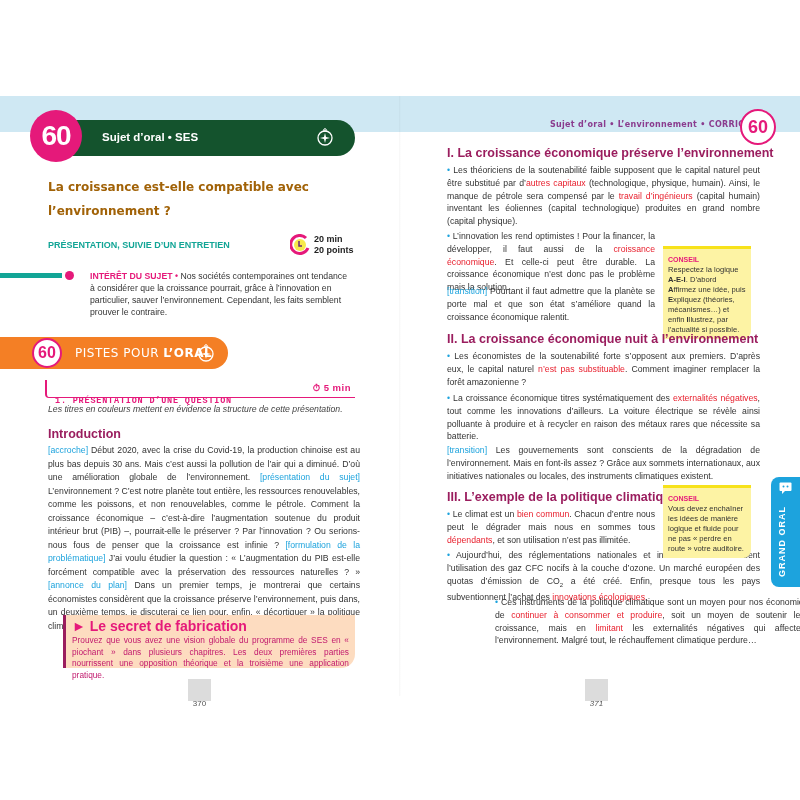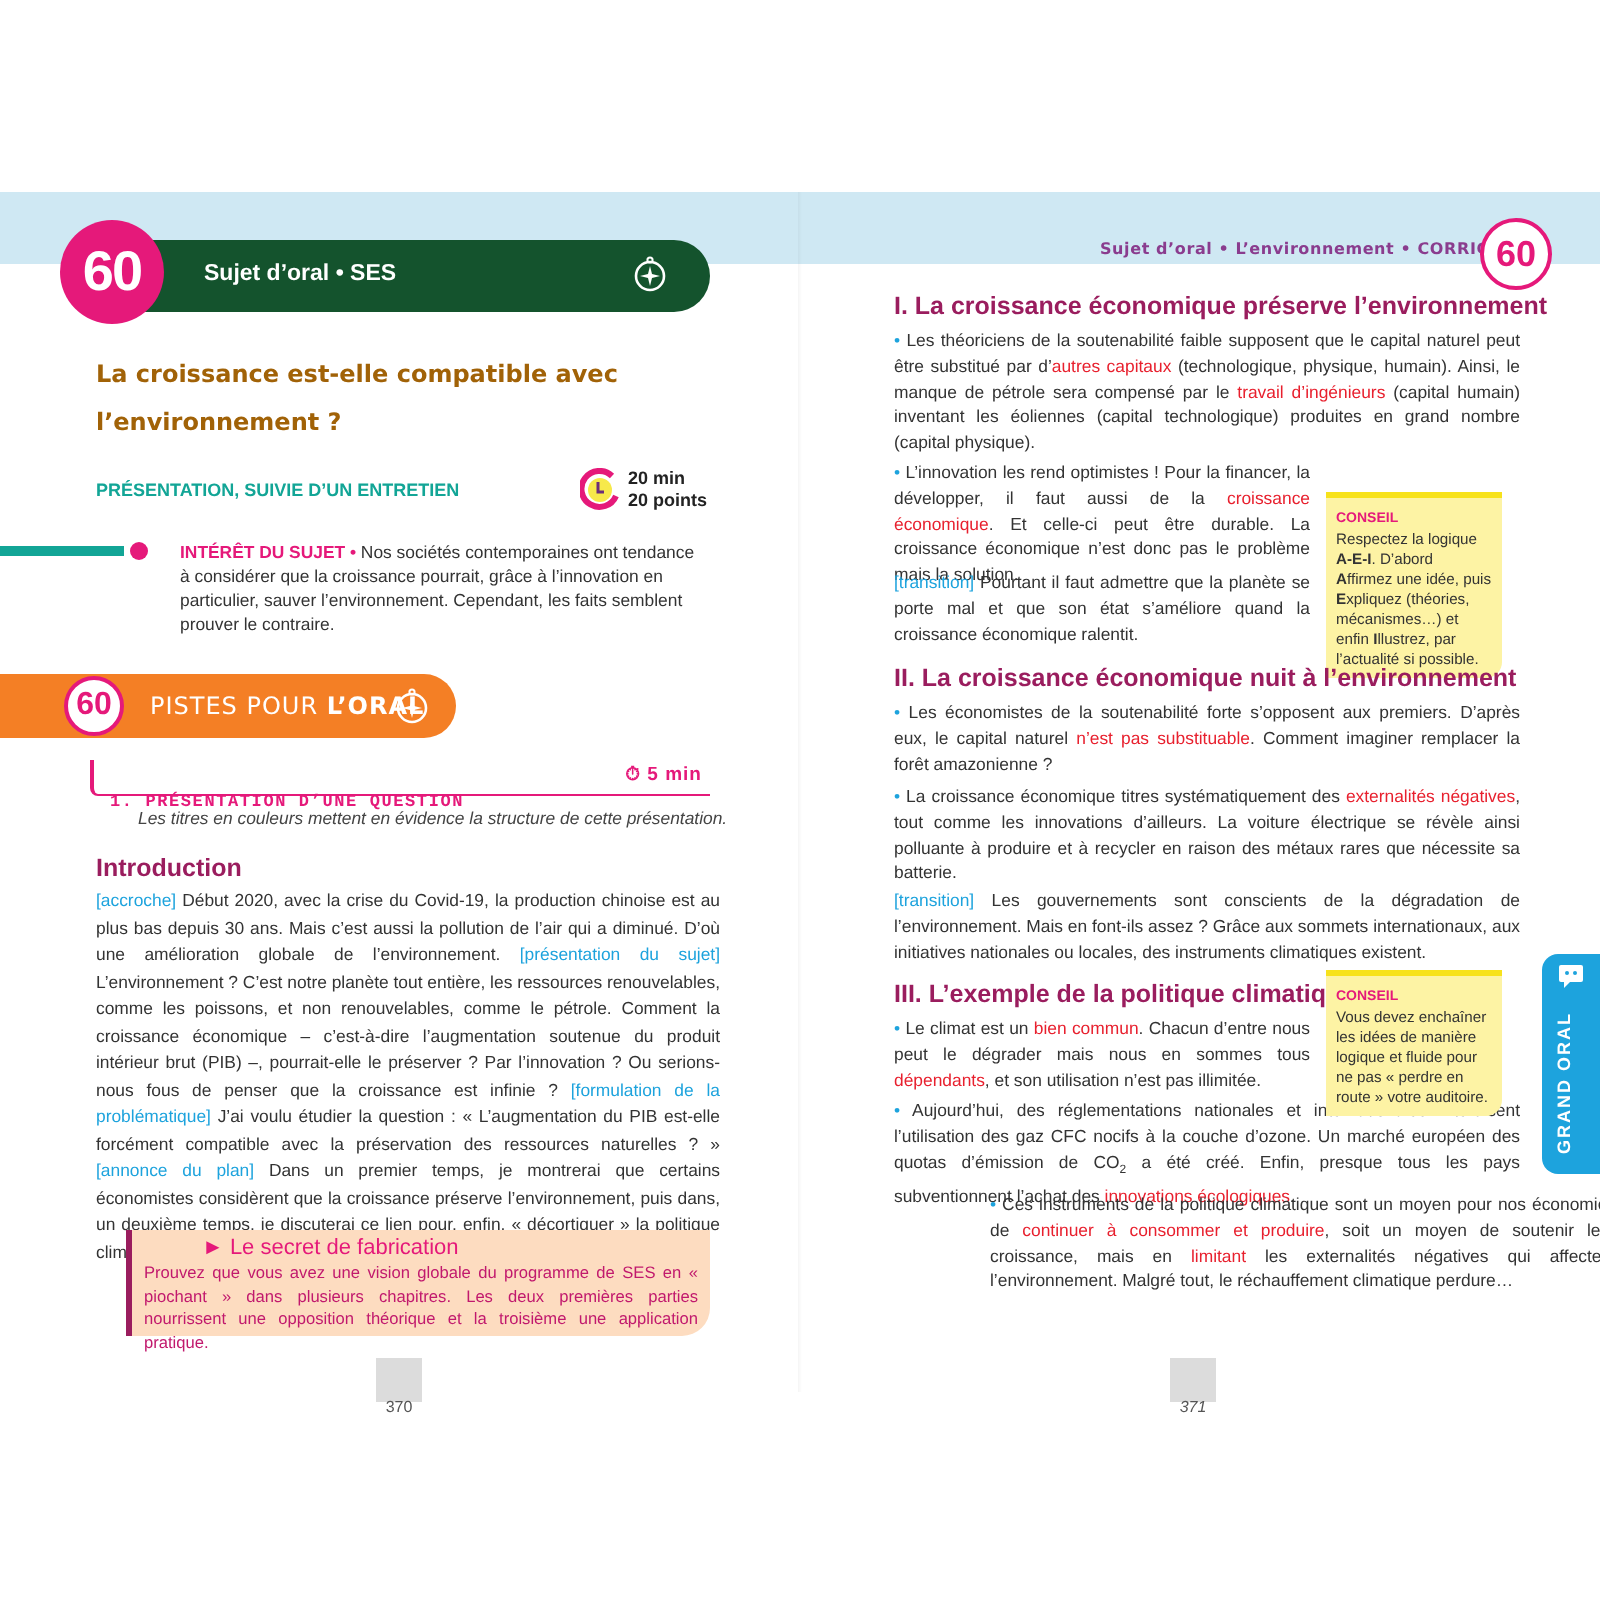--- a/index.html
+++ b/index.html
@@ -30,27 +30,27 @@
     .pistes-bar { position: absolute; left: 0; top: 337px; width: 228px; height: 32px; background: #f47f25; border-radius: 0 16px 16px 0; }
     .pistes-circle { position: absolute; left: 32px; top: 338px; width: 30px; height: 30px; border-radius: 50%; background: #fff; border: 2px solid #e5197a; color: #e5197a; font-weight: bold; font-size: 16px; display: flex; align-items: center; justify-content: center; }
     .pistes-label { position: absolute; left: 75px; top: 346px; color: #fff; font-family: "DejaVu Sans", sans-serif; font-size: 12px; letter-spacing: 0.5px; }
     .pistes-label b { font-weight: bold; }
     .pistes-compass { position: absolute; left: 196px; top: 343px; width: 20px; height: 20px; }
 
     .section1 { position: absolute; left: 45px; top: 380px; width: 310px; height: 18px; border-left: 2px solid #e5197a; border-bottom: 1px solid #e5197a; border-radius: 0 0 0 4px; }
     .section1 .t { position: absolute; left: 8px; top: 16px; color: #e5197a; font-family: Liberation Mono, monospace; font-weight: bold; font-size: 8.5px; letter-spacing: 0.8px; }
     .section1 .d { position: absolute; right: 4px; top: 2px; color: #e5197a; font-weight: bold; font-size: 9.5px; letter-spacing: 0.5px; }
 
-    .italic-note { position: absolute; left: 48px; top: 404px; width: 320px; font-style: italic; font-size: 8.7px; color: #444; margin-left: 21px; }
+    .italic-note { position: absolute; left: 48px; top: 404px; width: 320px; font-style: italic; font-size: 8.7px; color: #444; }
     .intro-title { position: absolute; left: 48px; top: 427px; color: #9a1d5e; font-weight: bold; font-size: 12.5px; }
     .intro-body { position: absolute; left: 48px; top: 444px; width: 312px; font-size: 8.7px; line-height: 13.5px; color: #333; text-align: justify; }
     .tag { color: #1da3dd; }
 
     .secret-box { position: absolute; left: 63px; top: 615px; width: 292px; height: 53px; background: #fddcc0; border-left: 3px solid #9a1d5e; border-radius: 0 0 14px 0; padding: 3px 6px; }
-    .secret-box .t { color: #e5197a; font-weight: normal; font-size: 11px; margin-left: 29px; }
+    .secret-box .t { color: #e5197a; font-weight: bold; font-size: 14px; }
     .secret-box .b { color: #c1196d; font-size: 8.3px; line-height: 11.5px; margin-top: 1px; text-align: justify; }
 
     .page-num { position: absolute; top: 679px; width: 23px; height: 22px; background: #dcdcdc; font-size: 8px; color: #555; text-align: center; padding-top: 20px; }
 
     
     .run-head { position: absolute; left: 550px; top: 120px; color: #8a3c8e; font-family: "DejaVu Sans", sans-serif; font-size: 8px; font-weight: bold; letter-spacing: 0.3px; }
     .run-head b { font-weight: bold; }
     .num-circle-right { position: absolute; left: 740px; top: 109px; width: 36px; height: 36px; border-radius: 50%; background: #fff; border: 2px solid #e5197a; color: #e5197a; font-weight: bold; font-size: 18px; display: flex; align-items: center; justify-content: center; }
 
     .r-h { position: absolute; left: 447px; color: #9a1d5e; font-weight: bold; font-size: 12.5px; }

